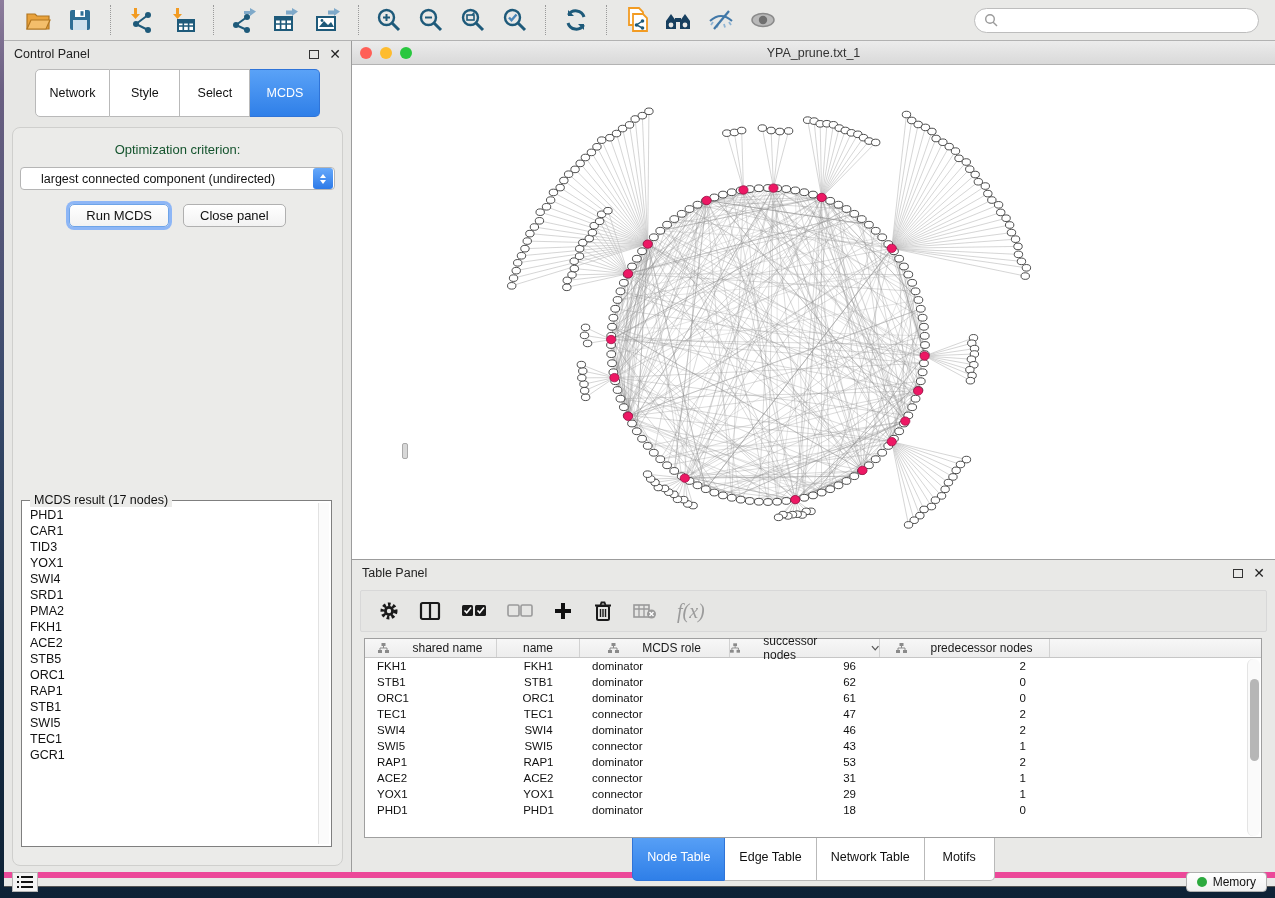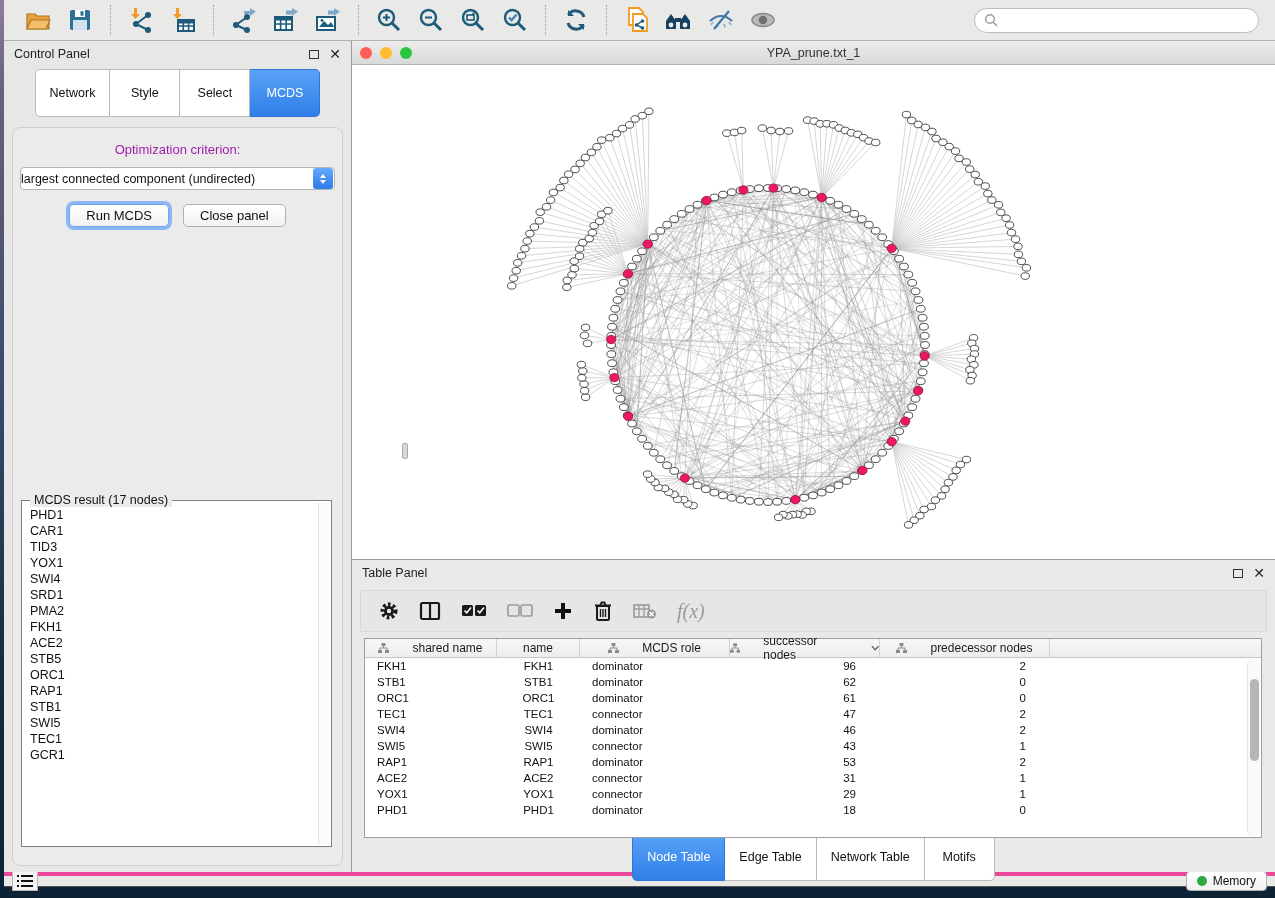--- a/index.html
+++ b/index.html
@@ -36,24 +36,24 @@
   .seg-tabs { display:flex; justify-content:center; margin-top:2px; }
   .seg { display:flex; }
   .seg .tab { min-width:70px; padding:16px 14px; background:#fff; border:1px solid #b9b9b9;
     border-left:none; font-size:12.5px; text-align:center; color:#111; cursor:pointer; }
   .seg .tab:first-child { border-left:1px solid #b9b9b9; border-radius:5px 0 0 5px; }
   .seg .tab:last-child { border-radius:0 5px 5px 0; }
   .seg .tab.active { background:linear-gradient(180deg,#5aa2f7,#2f7fe8); color:#fff; border-color:#2f74d8; }
 
   .cp-body { flex:1; margin:10px 8px 6px 8px; background:#ebebe9; border:1px solid #cfcfcd;
     border-radius:8px; position:relative; padding-top:14px; }
-  .opt-label { text-align:center; font-size:13px; color:#a21caf; margin-bottom:10px; }
+  .opt-label { text-align:center; font-size:13px; color:#14532d; margin-bottom:10px; }
   .combo { width:315px; height:23px; margin:0 auto; background:#fff; border:1px solid #b5b5b5;
     border-radius:4px; display:flex; align-items:center; cursor:pointer; }
-  .combo .combo-text { flex:1; font-size:12.5px; padding:0 0; color:#111; white-space:nowrap; }
+  .combo .combo-text { flex:1; font-size:12.5px; padding:0 8px; color:#111; white-space:nowrap;margin-left:12px; }
   .combo .stepper { width:20px; height:21px; border-radius:3px; margin-right:1px;
     background:linear-gradient(180deg,#66a9fb,#2d7ae8); display:flex; flex-direction:column;
     align-items:center; justify-content:center; gap:2px; }
   .stepper .up { width:0; height:0; border-left:3.5px solid transparent; border-right:3.5px solid transparent; border-bottom:4px solid #fff; }
   .stepper .dn { width:0; height:0; border-left:3.5px solid transparent; border-right:3.5px solid transparent; border-top:4px solid #fff; }
   .btn-row { display:flex; justify-content:center; gap:14px; margin-top:14px; }
   .mac-btn { background:linear-gradient(180deg,#ffffff,#f2f2f2); border:1px solid #b0b0b0;
     border-radius:5px; font-size:13px; padding:3px 16px; color:#111; cursor:pointer; }
   .mac-btn.focused { box-shadow:0 0 0 3px rgba(90,153,253,.65); border-color:#6ea4e8; }
 
@@ -97,21 +97,21 @@
   .tbody { flex:1; overflow:hidden; position:relative; }
   .tr { display:flex; height:16px; align-items:center; cursor:default; }
   .td { font-size:11.5px; color:#111; white-space:nowrap; overflow:hidden; }
   .tbl-scroll { position:absolute; top:1px; bottom:1px; right:1px; width:13px; background:#fafafa;
     border-left:1px solid #e4e4e4; border-radius:6px;}
   .tbl-thumb { position:absolute; top:20px; left:2px; width:9px; height:82px; background:#b6b6b6; border-radius:5px; }
 
   .tp-tabs { height:30px; display:flex; justify-content:center; align-items:center; flex:0 0 auto; }
 
   
-  .statusbar { height:14px; flex:0 0 auto; border-top:4px solid #ec4899; background:#e9e9e7;
+  .statusbar { height:14px; flex:0 0 auto; border-top:6px solid #ec4899; background:#e9e9e7;
     display:flex; align-items:center; padding:0 8px; }
   .sb-left-btn { width:26px; height:20px; border:1px solid #b5b5b5; background:#f4f4f4;
     display:flex; align-items:center; justify-content:center; cursor:pointer; }
   .memory-btn { margin-left:auto; display:flex; align-items:center; gap:6px;
     background:linear-gradient(180deg,#fff,#f1f1f1); border:1px solid #b0b0b0; border-radius:4px;
     padding:2px 10px; font-size:12px; color:#111; cursor:pointer; }
   .mem-dot { width:10px; height:10px; border-radius:50%; }
 </style>
 </head>
 <body>

